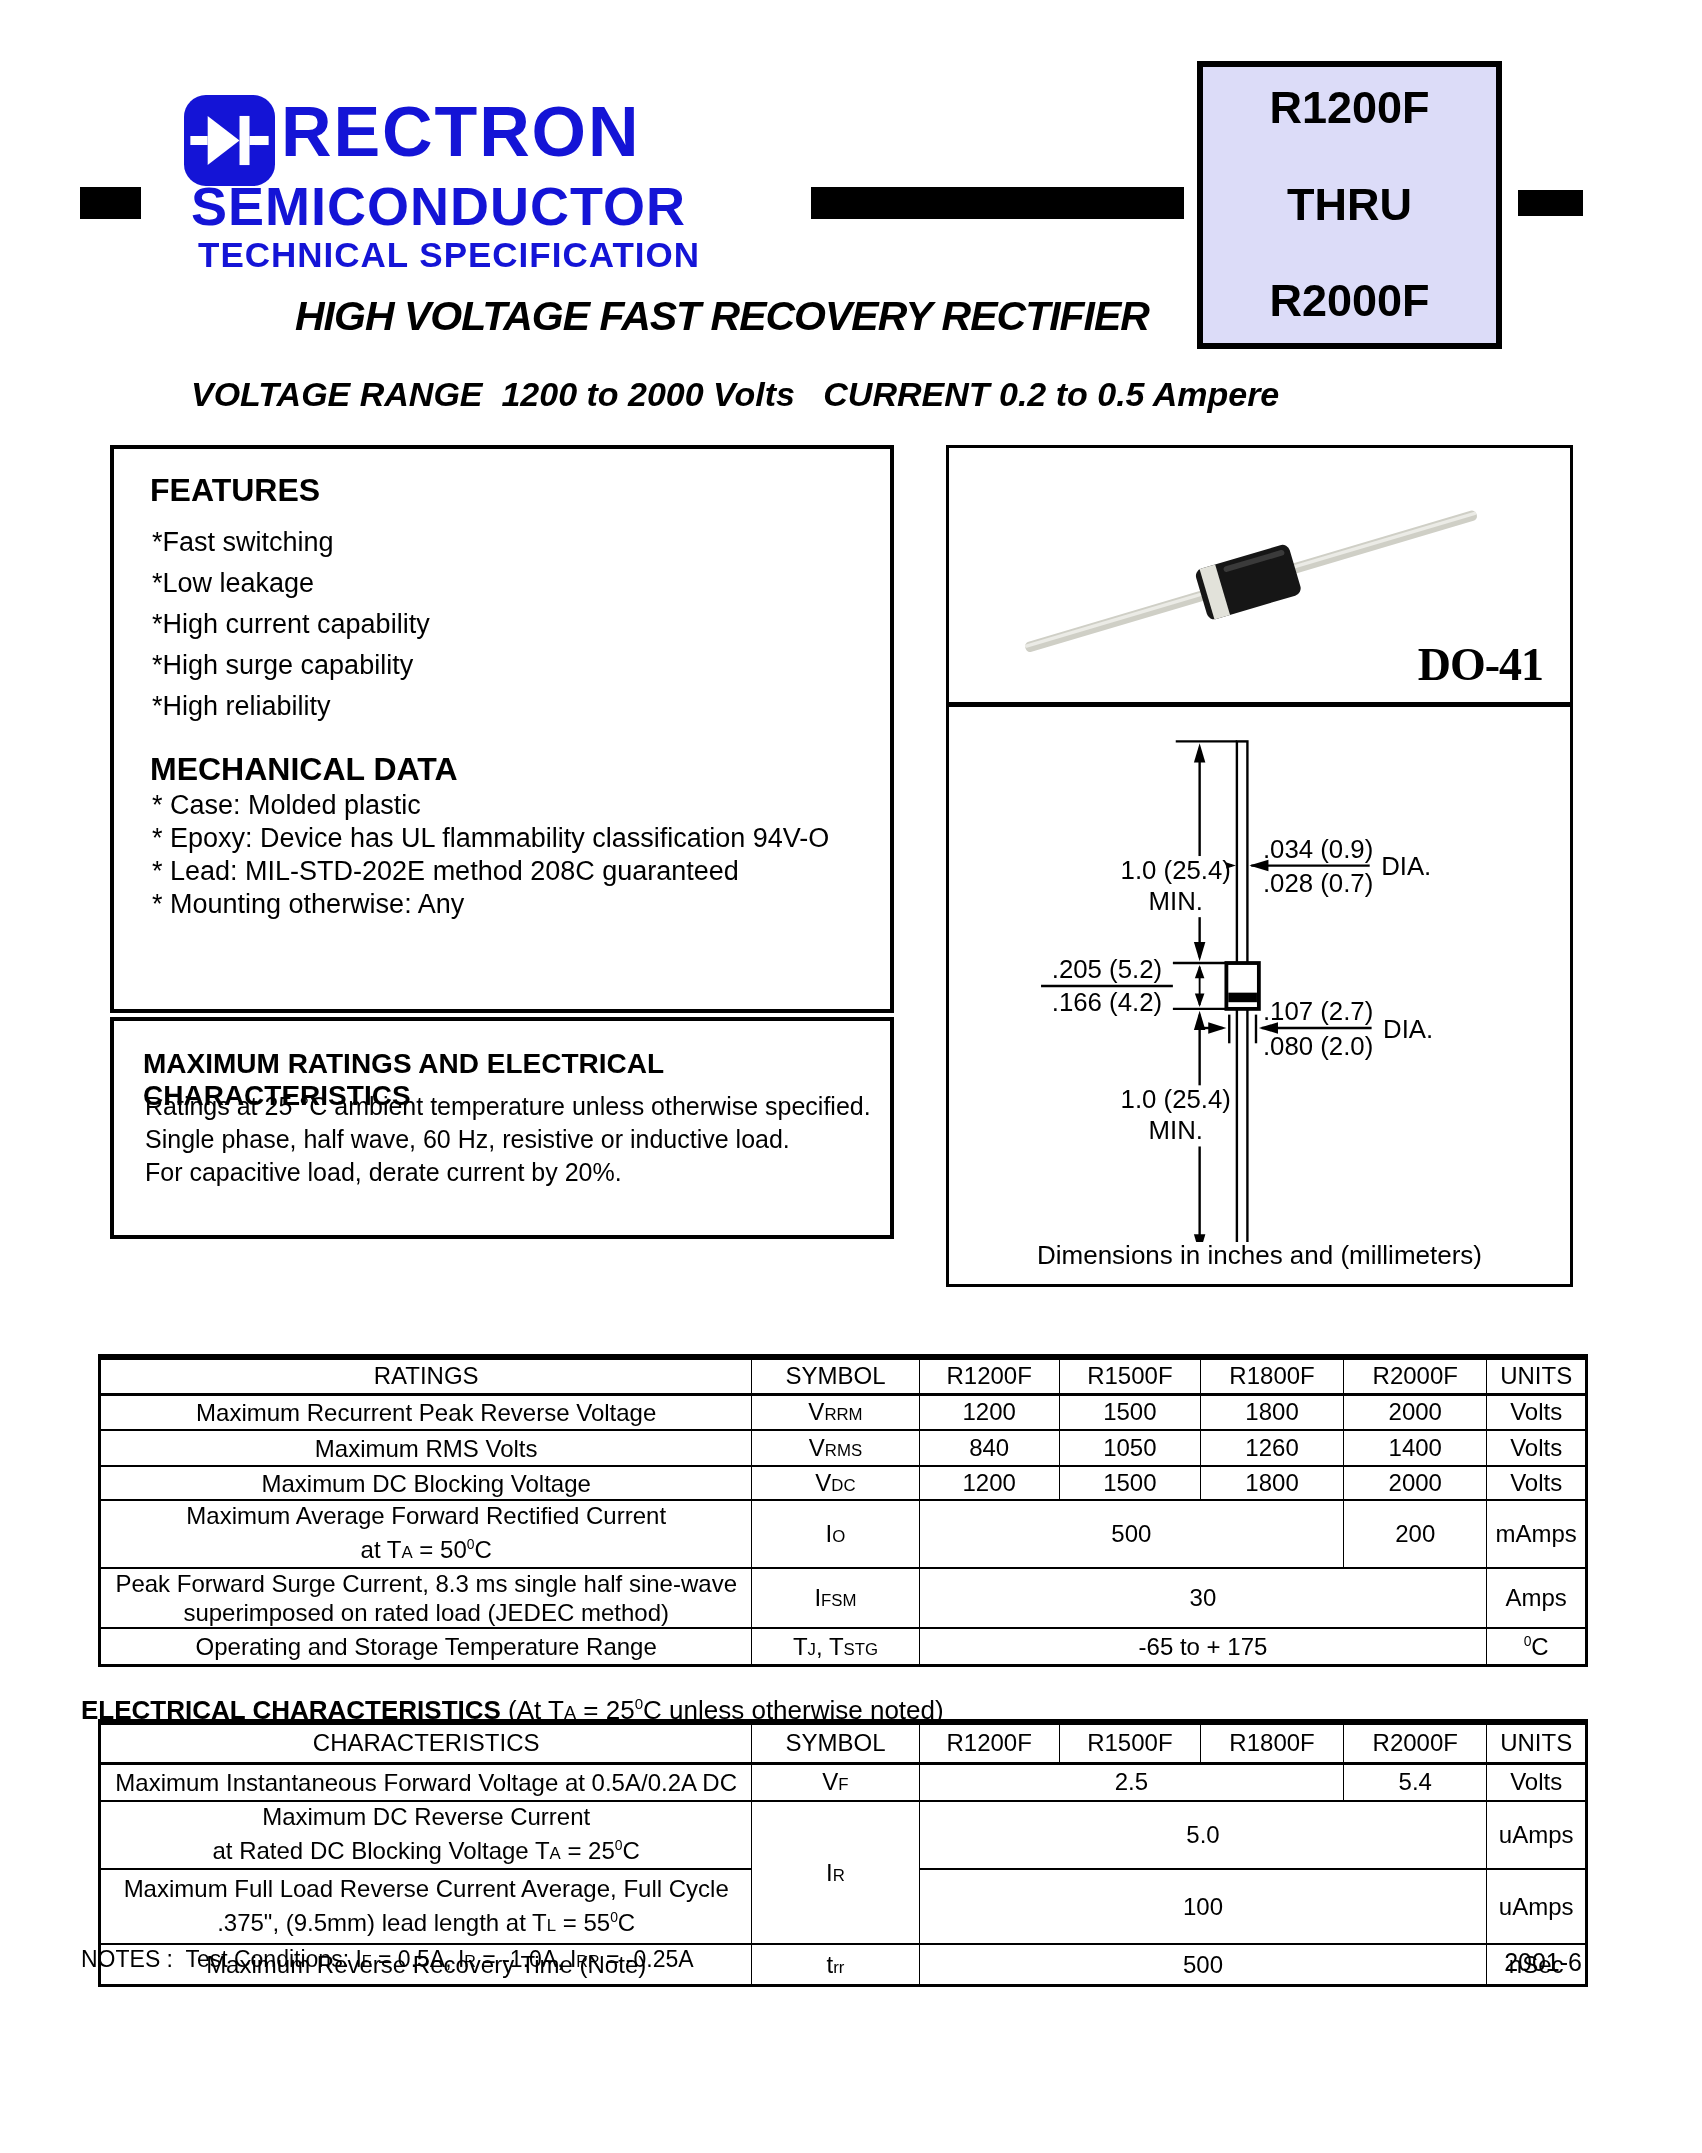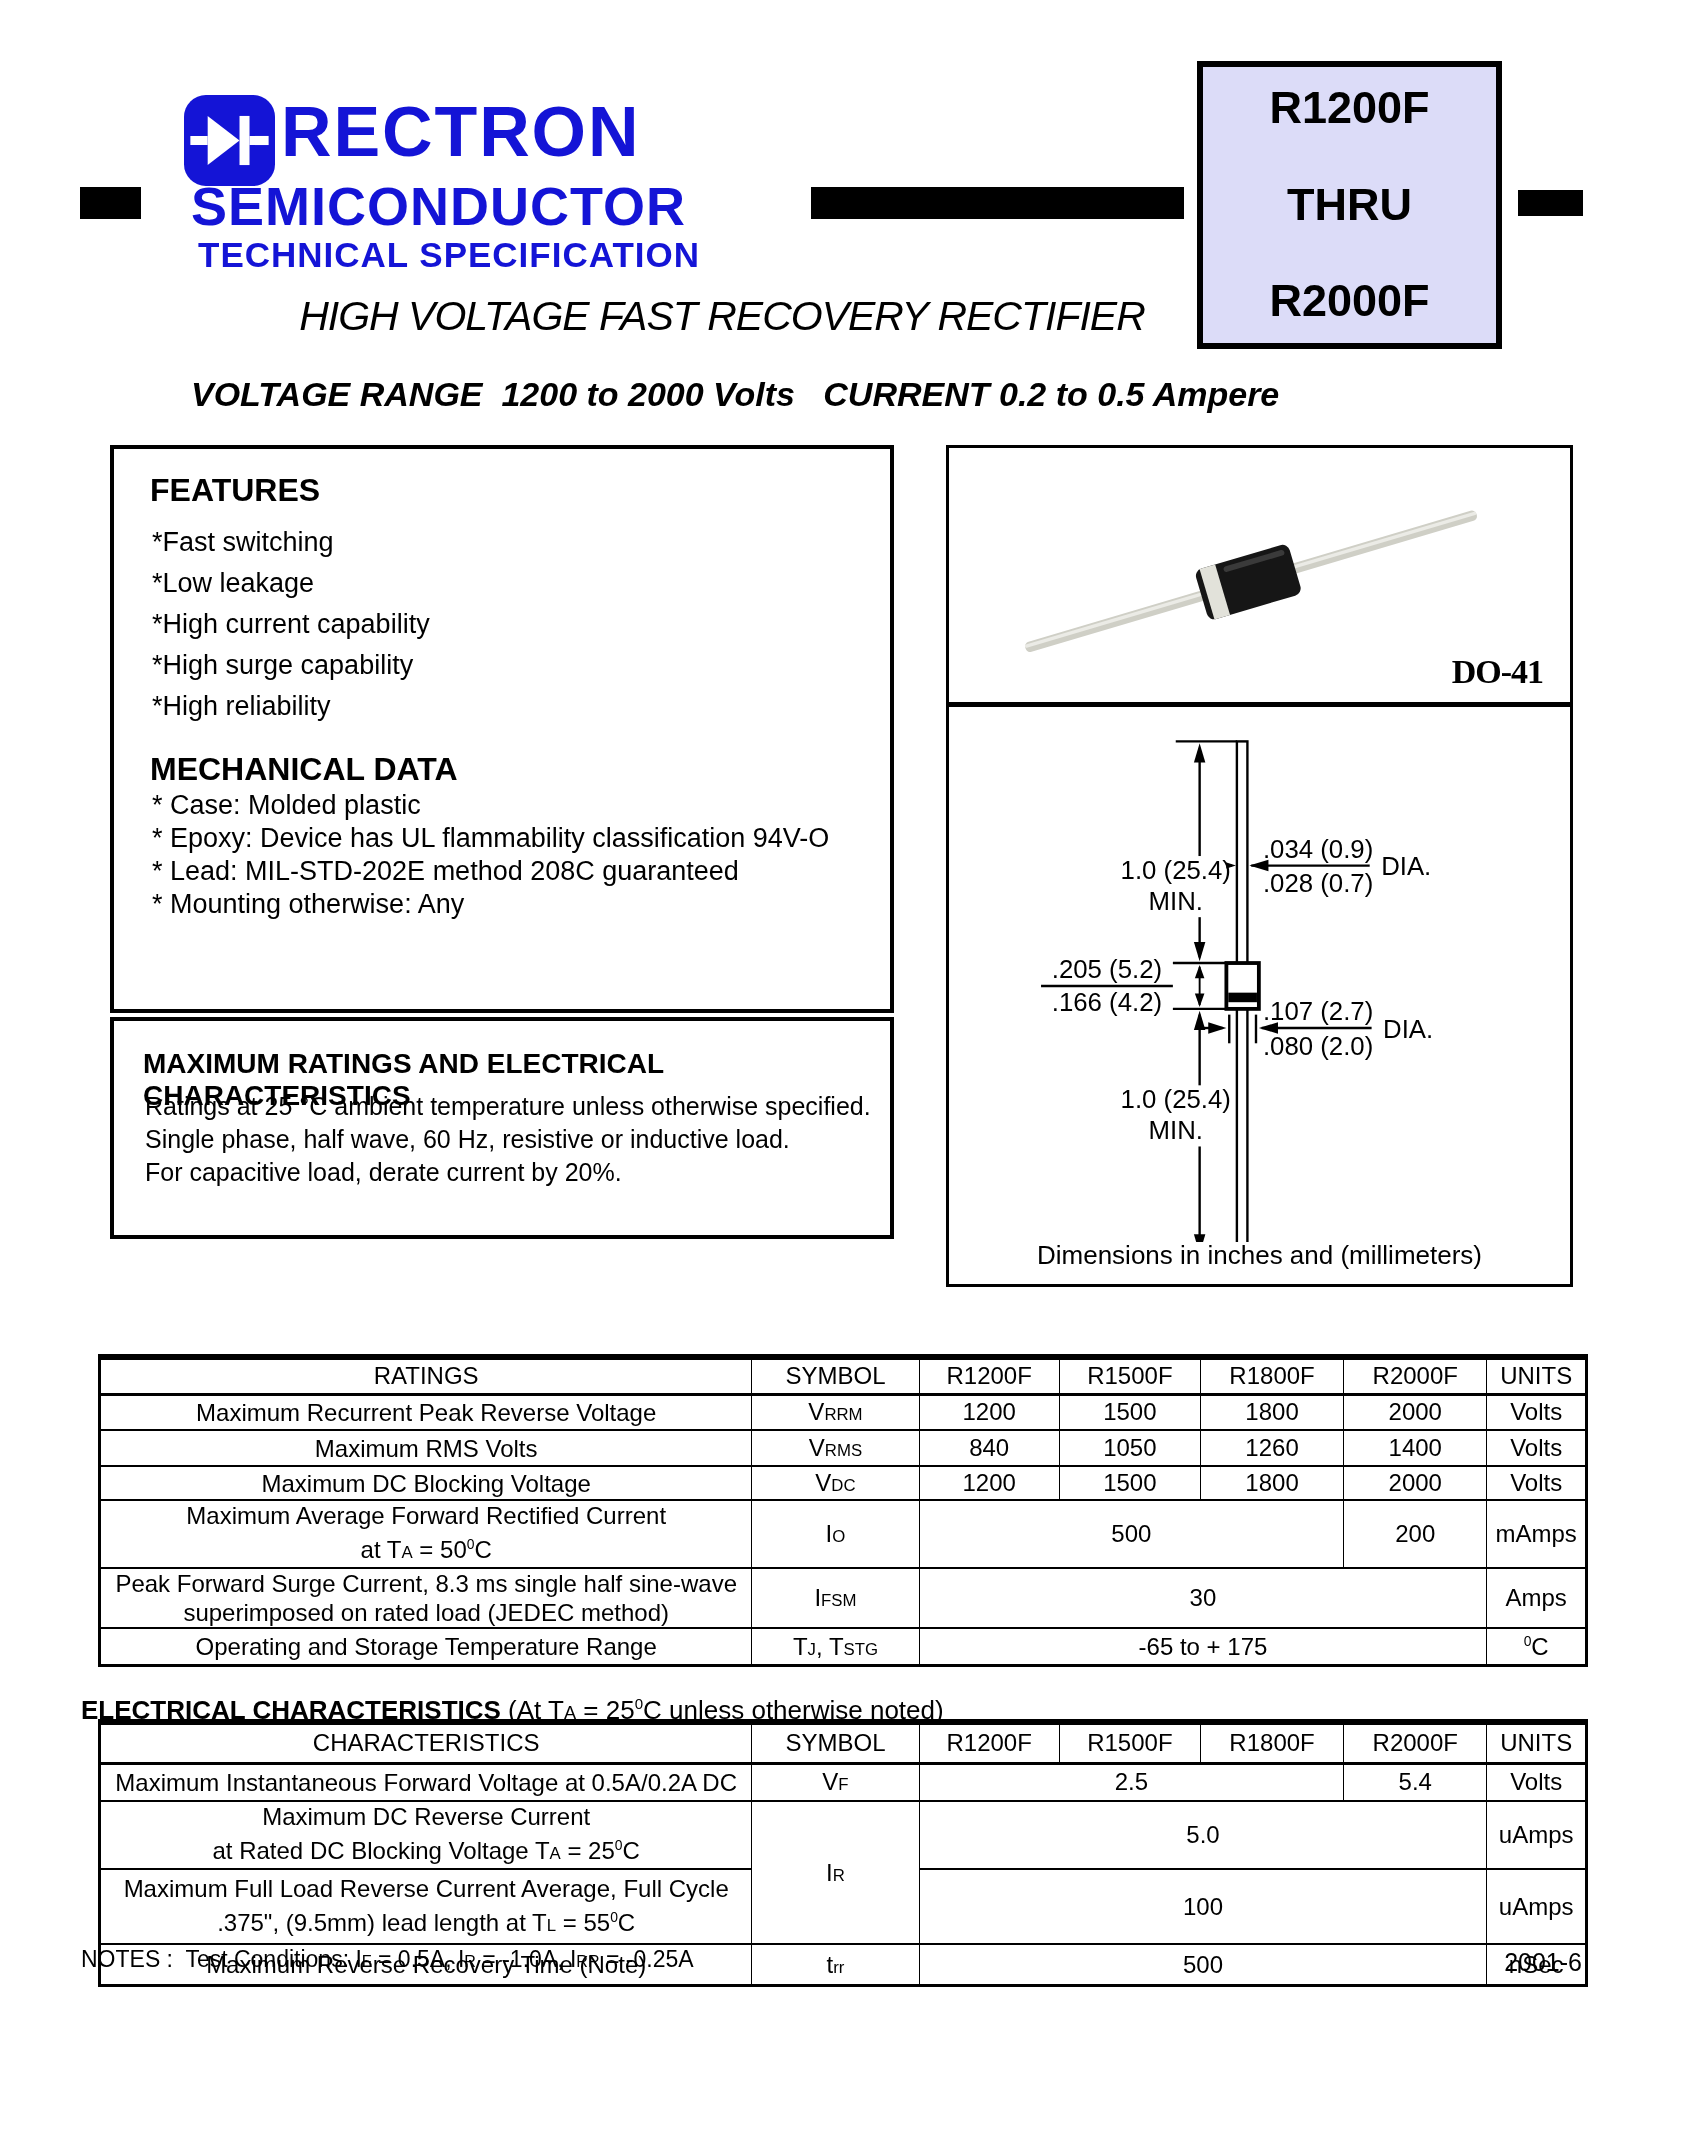--- a/index.html
+++ b/index.html
@@ -13,36 +13,36 @@
   .sup{font-size:58%;vertical-align:super;}
 
   
   #brand-name{left:281px;top:92px;font-size:70px;font-weight:bold;letter-spacing:1.9px;}
   #brand-sub{left:191px;top:175px;font-size:54px;font-weight:bold;letter-spacing:1px;}
   #brand-tag{left:198px;top:235px;font-size:35px;font-weight:bold;letter-spacing:1px;}
   #part-box{left:1197px;top:61px;width:293px;height:245px;background:var(--partbg,#dcdcf8);
             border:6.7px solid #000;display:flex;flex-direction:column;justify-content:space-between;
             padding:15.3px 0;text-align:center;font-size:45px;font-weight:bold;}
   #doc-title{left:115px;top:293px;width:1214px;text-align:center;font-size:41px;
-             font-weight:normal;font-style:italic;letter-spacing:-1px;}
+             font-weight:bold;font-style:italic;letter-spacing:-1px;}
   #doc-subtitle{left:191px;top:375px;font-size:34px;font-weight:bold;font-style:italic;}
 
   
   .frame{border:4.8px solid #000;background:#fff;}
   #features-box{left:110px;top:445px;width:776px;height:560px;}
   #features-box h2,#mech-title{font-size:32px;font-weight:bold;margin:0;}
   .feat-item{font-size:27px;line-height:41px;}
   .mech-item{font-size:27px;line-height:33px;}
   #ratings-box{left:110px;top:1017px;width:776px;height:214px;}
   #ratings-box h2{font-size:28px;font-weight:bold;margin:0;}
   .rat-line{font-size:25px;line-height:33px;}
 
   #photo-box{left:946px;top:445px;width:621px;height:254px;border:3.8px solid #000;}
   #pkg-label{right:27px;bottom:11.5px;font-family:"Liberation Serif",serif;
-             font-weight:bold;font-size:34px;letter-spacing:-1px;}
+             font-weight:bold;font-size:46px;letter-spacing:-1px;}
   #dim-box{left:946px;top:704px;width:621px;height:577px;border:3.8px solid #000;}
   #dim-caption{left:0;bottom:13.4px;width:100%;text-align:center;font-size:26px;}
 
   
   .tbl-head{font-size:26px;}
   .tbl-head b{font-size:26px;font-weight:bold;}
   #t1-head{left:81px;top:1325px;}
   #t2-head{left:81px;top:1679px;margin-top:16px;}
   .tbl-wrap{border:3.8px solid #000;border-top:6.7px solid #000;}
   #t1-wrap{left:98px;top:1354px;width:1484px;}

